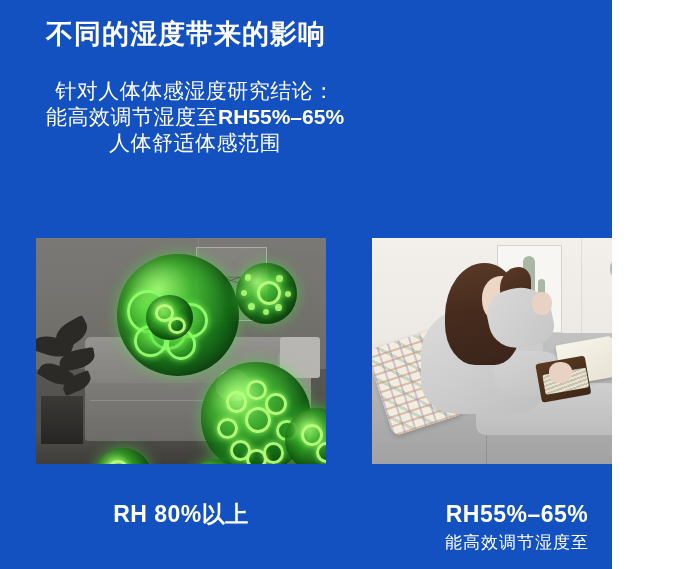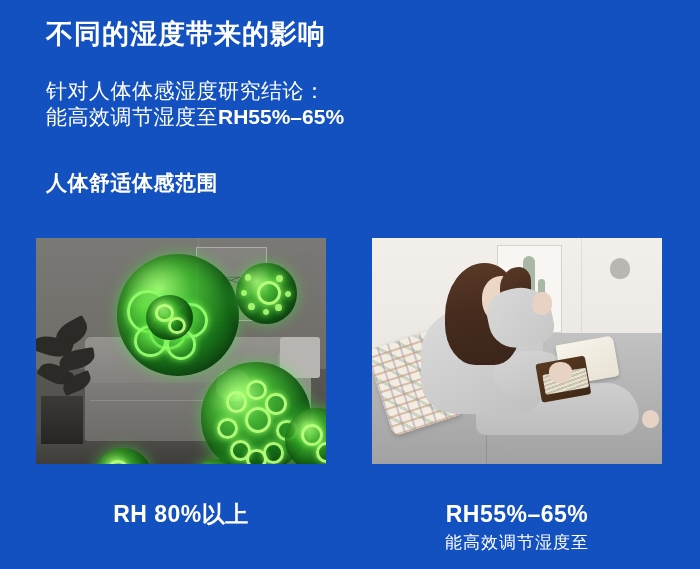--- a/index.html
+++ b/index.html
@@ -8,21 +8,21 @@
   }
   body {
     width: 700px;
     height: 569px;
     overflow: hidden;
     font-family: "Liberation Sans", "DejaVu Sans", sans-serif;
   }
 
   .poster {
     position: relative;
-    width: 700px;
+    width: 612px;
     height: 569px;
     background: #1350C0;
     overflow: hidden;
   }
 
   
   .headline {
     position: absolute;
     left: 46px;
     top: 18px;
@@ -38,23 +38,23 @@
   .body-copy {
     position: absolute;
     left: 46px;
     top: 78px;
     color: #ffffff;
     font-size: 21px;
     line-height: 26px;
     letter-spacing: 0.5px;
     white-space: nowrap;
   }
-  .body-copy .line { display: block; height: 26px; }
+  .body-copy .line { display: block; height: 26px; text-align: center; }
   .body-copy .bold { font-weight: bold; letter-spacing: 0px; }
-  .body-copy .line.strong { font-weight: bold; margin-top: 40px; }
+  .body-copy .line.strong { font-weight: normal; }
 
   
   .photo {
     position: absolute;
     top: 238px;
     width: 290px;
     height: 226px;
     overflow: hidden;
   }
   .photo-left  { left: 36px; }

